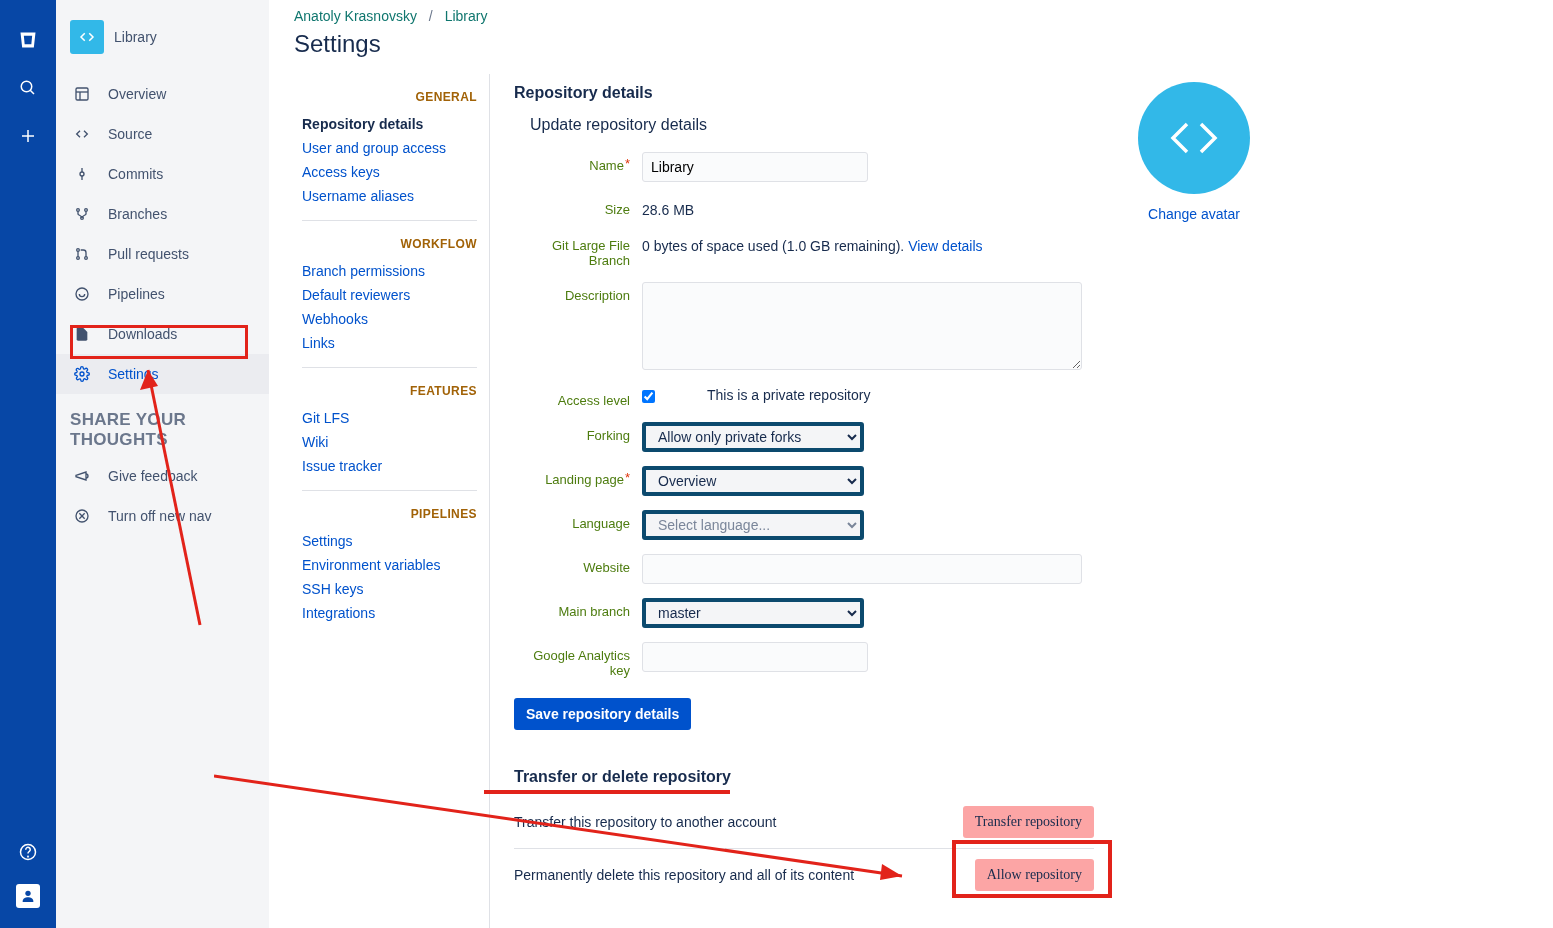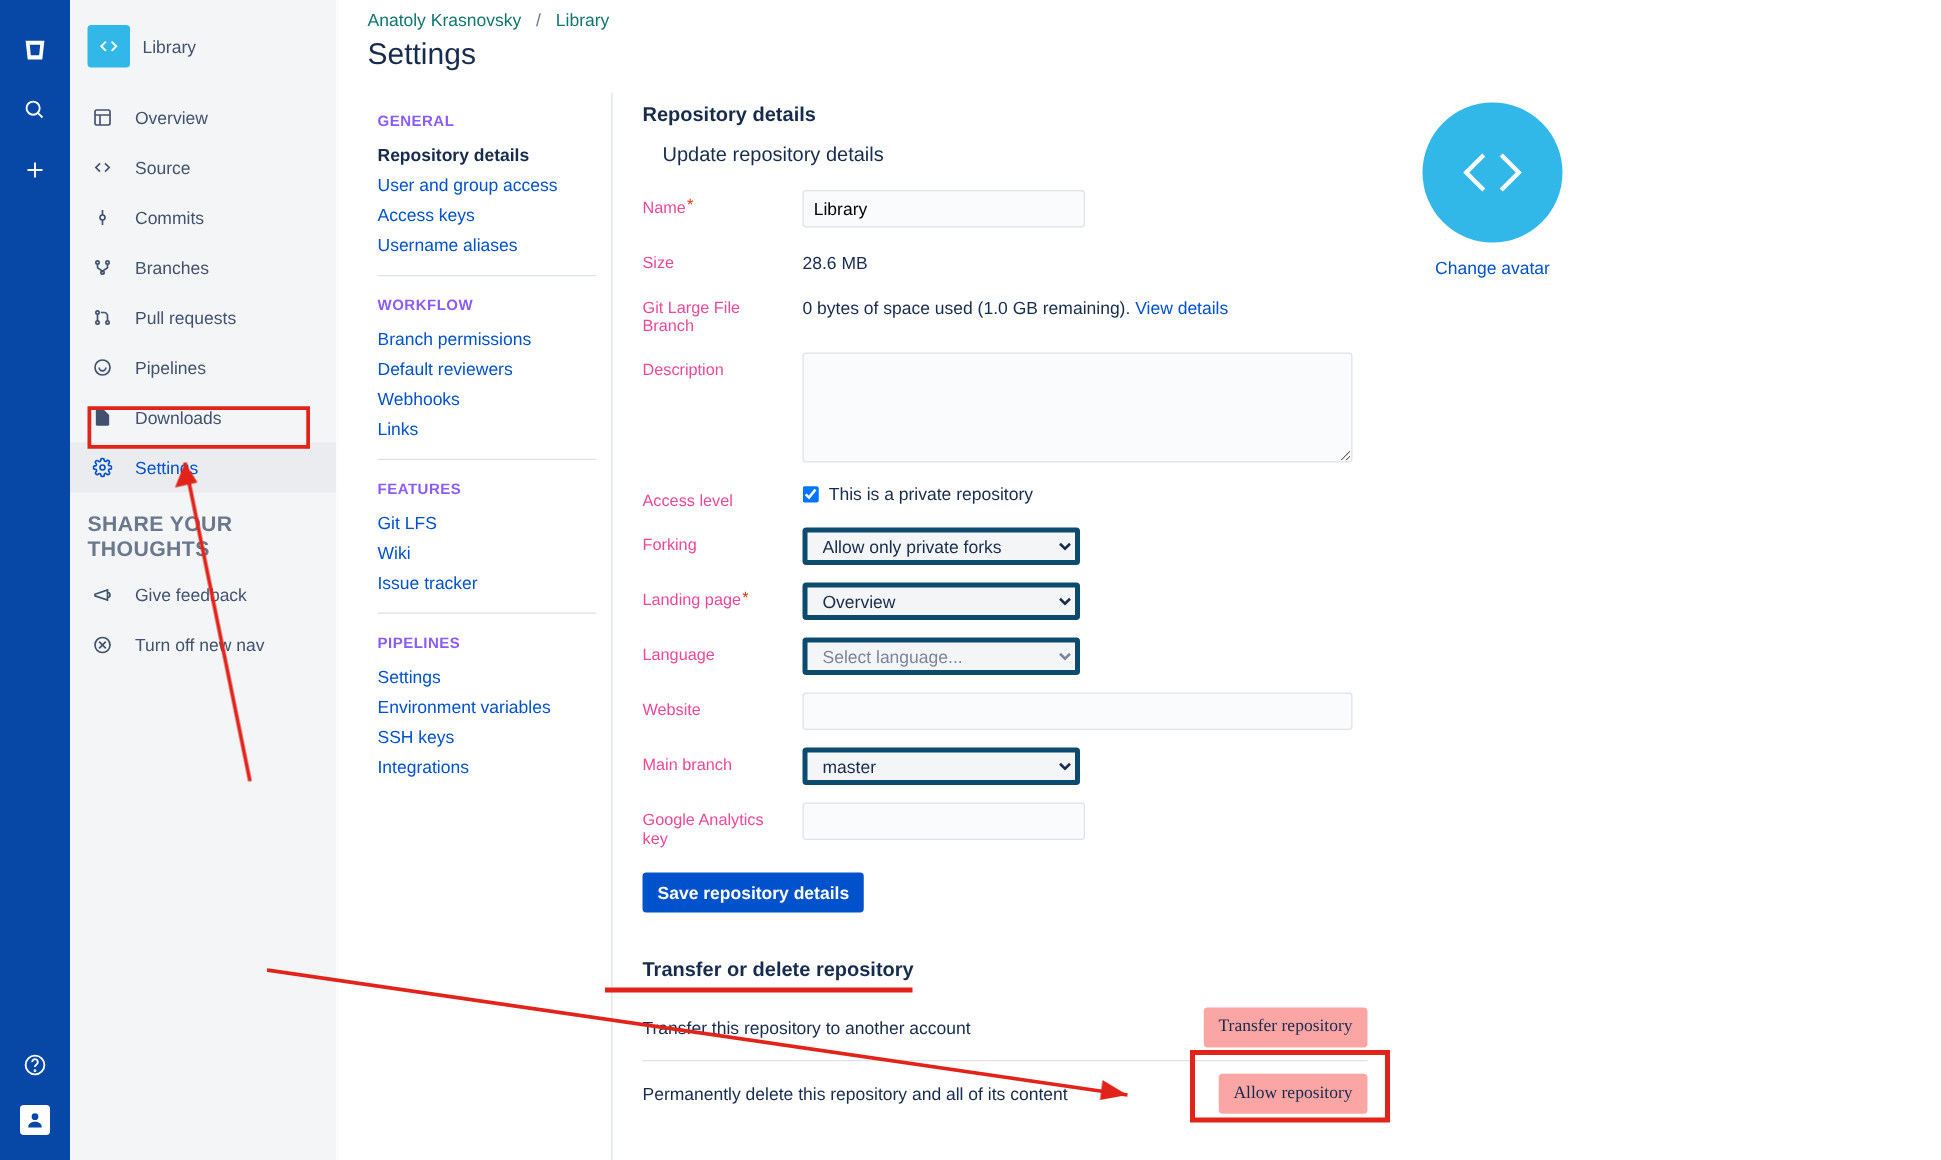--- a/index.html
+++ b/index.html
@@ -25,43 +25,43 @@
 
 
 .layout { margin-left: 270px; }
 .breadcrumb { padding: 8px 24px 0; color: #6B778C; font-size: 14px; }
 .breadcrumb a { color: #0f766e; text-decoration: none; }
 .breadcrumb .sep { margin: 0 8px; color: #6B778C; }
 .page-title { font-size: 24px; font-weight: 500; padding: 6px 24px 16px; color: #172B4D; }
 
 .content-split { display: flex; }
 .settings-nav { width: 220px; padding: 0 12px 40px 32px; border-right: 1px solid #DFE1E6; }
-.sn-heading { font-size: 12px; font-weight: 700; color: #8b5cf6; letter-spacing: 0.4px; margin: 16px 0 8px; }
+.sn-heading { font-size: 12px; font-weight: 700; color: #a16207; letter-spacing: 0.4px; margin: 16px 0 8px; text-align: right; }
 .sn-link { display: block; padding: 4px 0; color: #0052CC; font-size: 14px; cursor: pointer; }
 .sn-link.active { color: #172B4D; font-weight: 700; }
 .sn-divider { border-top: 1px solid #DFE1E6; margin: 12px 0 4px; }
 
 
 .main { flex: 1; padding: 0 24px 60px 24px; display: flex; }
 .form-col { flex: 1; max-width: 580px; position: relative; }
 .avatar-col { width: 200px; text-align: center; padding-top: 8px; }
 .h2 { font-size: 16px; font-weight: 600; margin: 10px 0 14px; color: #172B4D; }
 .h3 { font-size: 16px; font-weight: 500; margin: 8px 16px 18px; color: #172B4D; }
 .form-row { display: flex; align-items: flex-start; margin-bottom: 14px; }
-.form-label { width: 128px; text-align: left; padding-right: 12px; font-size: 13px; color: #ec4899; padding-top: 6px; }
+.form-label { width: 128px; text-align: right; padding-right: 12px; font-size: 13px; color: #4d7c0f; padding-top: 6px; }
 .required::after { content: "*"; color: #DE350B; margin-left: 1px; position: relative; top: -2px; }
 .form-field { flex: 1; }
 .text-input { width: 226px; height: 30px; border: 1px solid #DFE1E6; background: #FAFBFC; border-radius: 3px; padding: 0 8px; font-size: 14px; }
 .text-input.wide { width: 100%; max-width: 440px; }
 .textarea { width: 100%; max-width: 440px; height: 88px; border: 1px solid #DFE1E6; background: #FAFBFC; border-radius: 3px; padding: 6px 8px; resize: both; font-family: inherit; }
 .select { width: 222px; height: 30px; border: 4px solid #0c4a6e; background: #F4F5F7; border-radius: 3px; padding: 0 8px; font-size: 14px; color: #172B4D; }
 .select.placeholder { color: #7A869A; }
 .static-value { font-size: 14px; color: #172B4D; padding-top: 6px; }
 .link { color: #0052CC; cursor: pointer; }
-.checkbox-row { display: flex; align-items: center; }
+.checkbox-row { display: flex; align-items: flex-end; gap: 44px; }
 .checkbox-row input { margin-right: 8px; }
 
 .btn-primary { background: #0052CC; color: #fff; border: none; border-radius: 3px; height: 32px; padding: 0 12px; font-weight: 600; font-size: 14px; cursor: pointer; margin-top: 6px; }
 .btn-default { background: #fca5a5; color: #172B4D; border: none; border-radius: 3px; height: 32px; padding: 0 12px; font-size: 14px; cursor: pointer; font-family: Liberation Serif, serif; }
 
 .av-big { width: 112px; height: 112px; border-radius: 50%; background: #32B8E8; margin: 0 auto 12px; display: flex; align-items: center; justify-content: center; color: #fff; }
 .av-link { color: #0052CC; font-size: 14px; cursor: pointer; }
 
 .transfer-section { margin-top: 38px; }
 .transfer-title { font-size: 16px; font-weight: 600; color: #172B4D; margin-bottom: 10px; }

